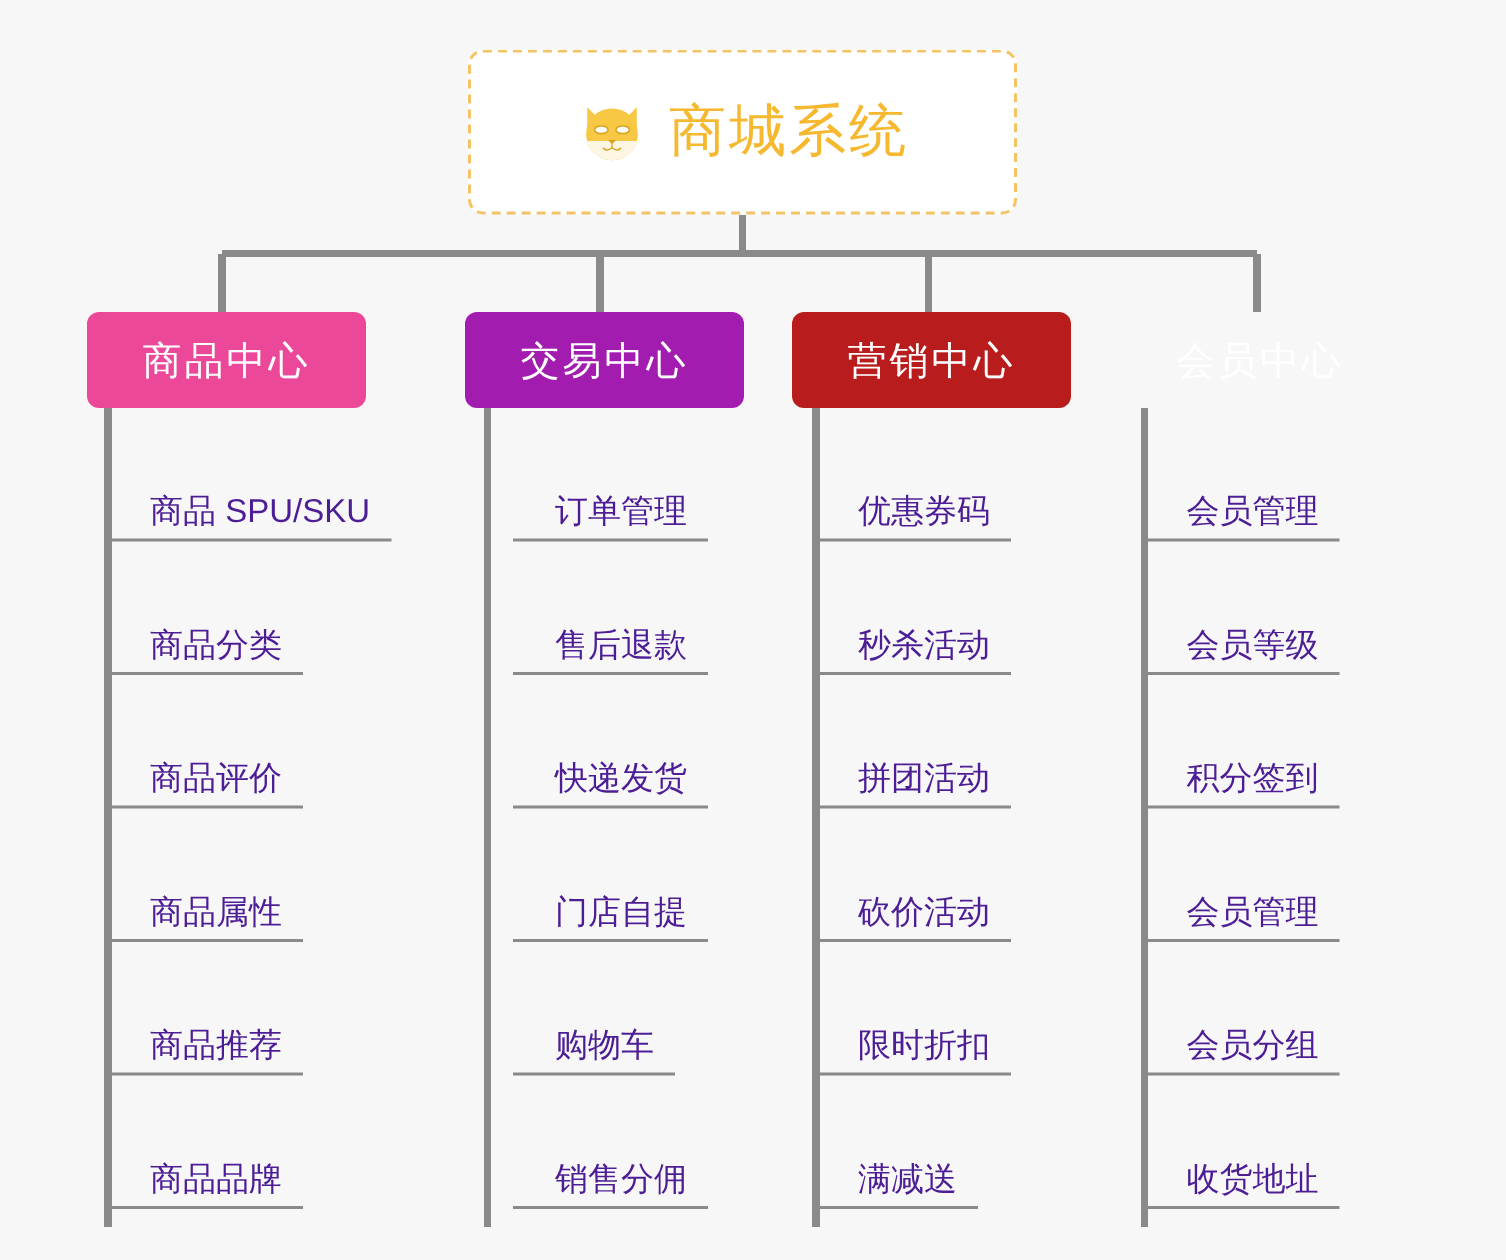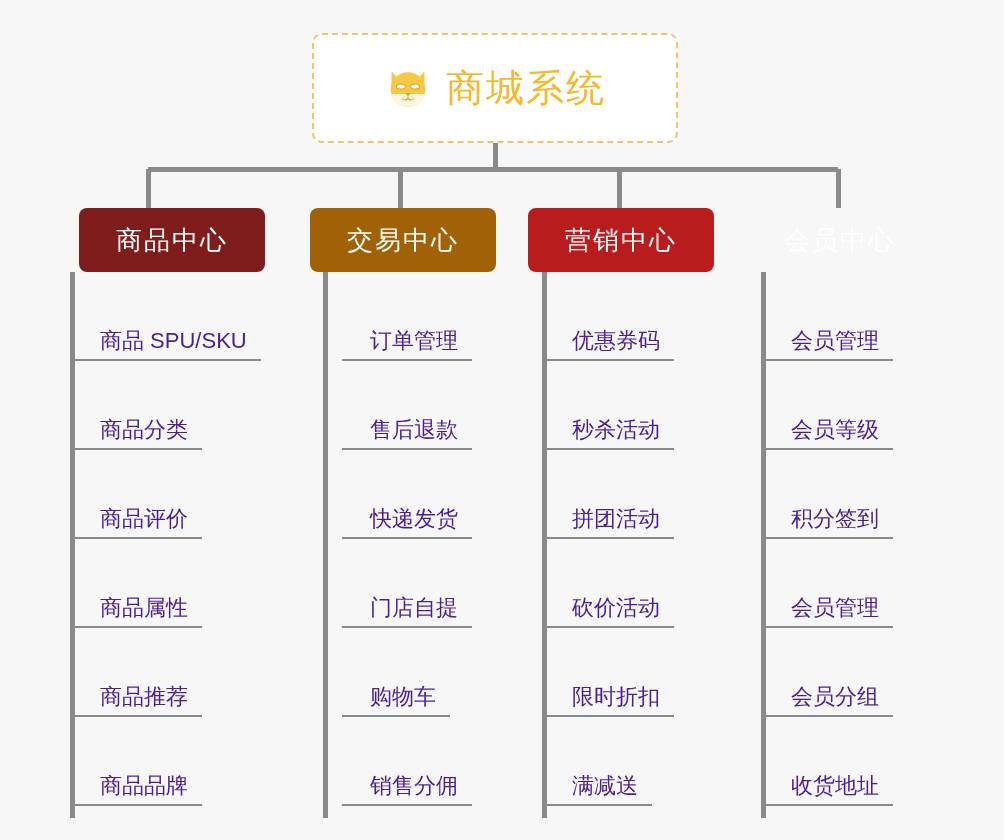--- a/index.html
+++ b/index.html
@@ -128,24 +128,24 @@
       <path d="M619 169 L619 208"></path>
       <path d="M838 169 L838 208"></path>
 
       <path d="M72 272 L72 818"></path>
       <path d="M325 272 L325 818"></path>
       <path d="M544 272 L544 818"></path>
       <path d="M763 272 L763 818"></path>
     </g>
   </svg>
 
-  <div class="cat-box" style="left: 58px; width: 186px; top: 208px; background: #7f1d1d; margin-left: 21px;">
+  <div class="cat-box" style="left: 58px; width: 186px; top: 208px; background: #ec4899;">
     <span>商品中心</span>
   </div>
-  <div class="cat-box" style="left: 310px; width: 186px; top: 208px; background: #a16207;">
+  <div class="cat-box" style="left: 310px; width: 186px; top: 208px; background: #a21caf;">
     <span>交易中心</span>
   </div>
   <div class="cat-box" style="left: 528px; width: 186px; top: 208px; background: #b91c1c;">
     <span>营销中心</span>
   </div>
   <div class="cat-box" style="left:747px; width:186px; top:208px;">
     <span>会员中心</span>
   </div>
 
   <div class="leaf-col" style="left:72px;">

